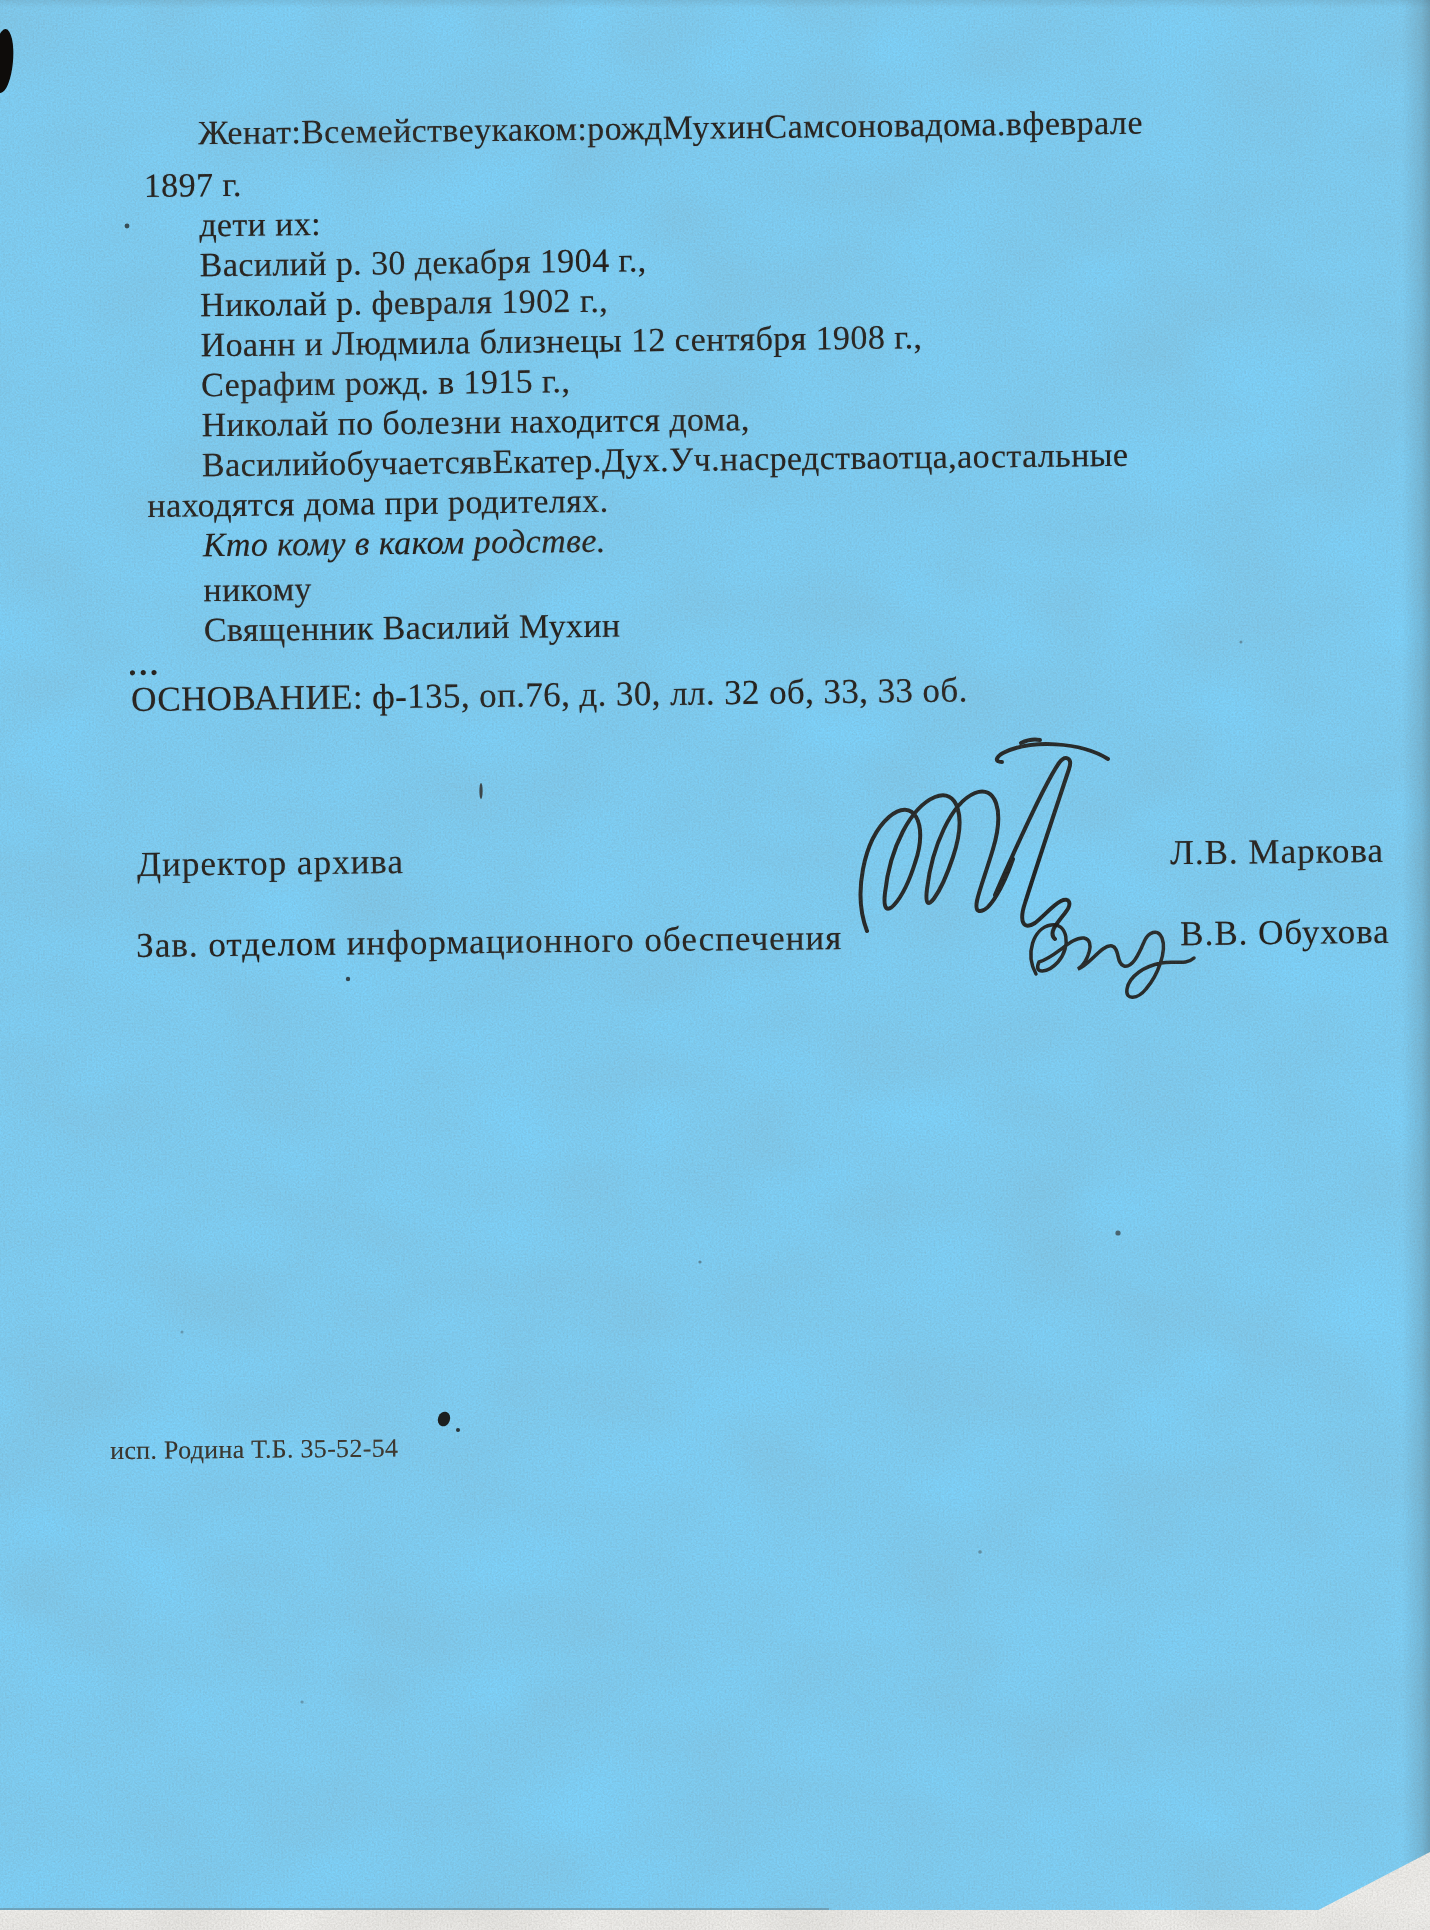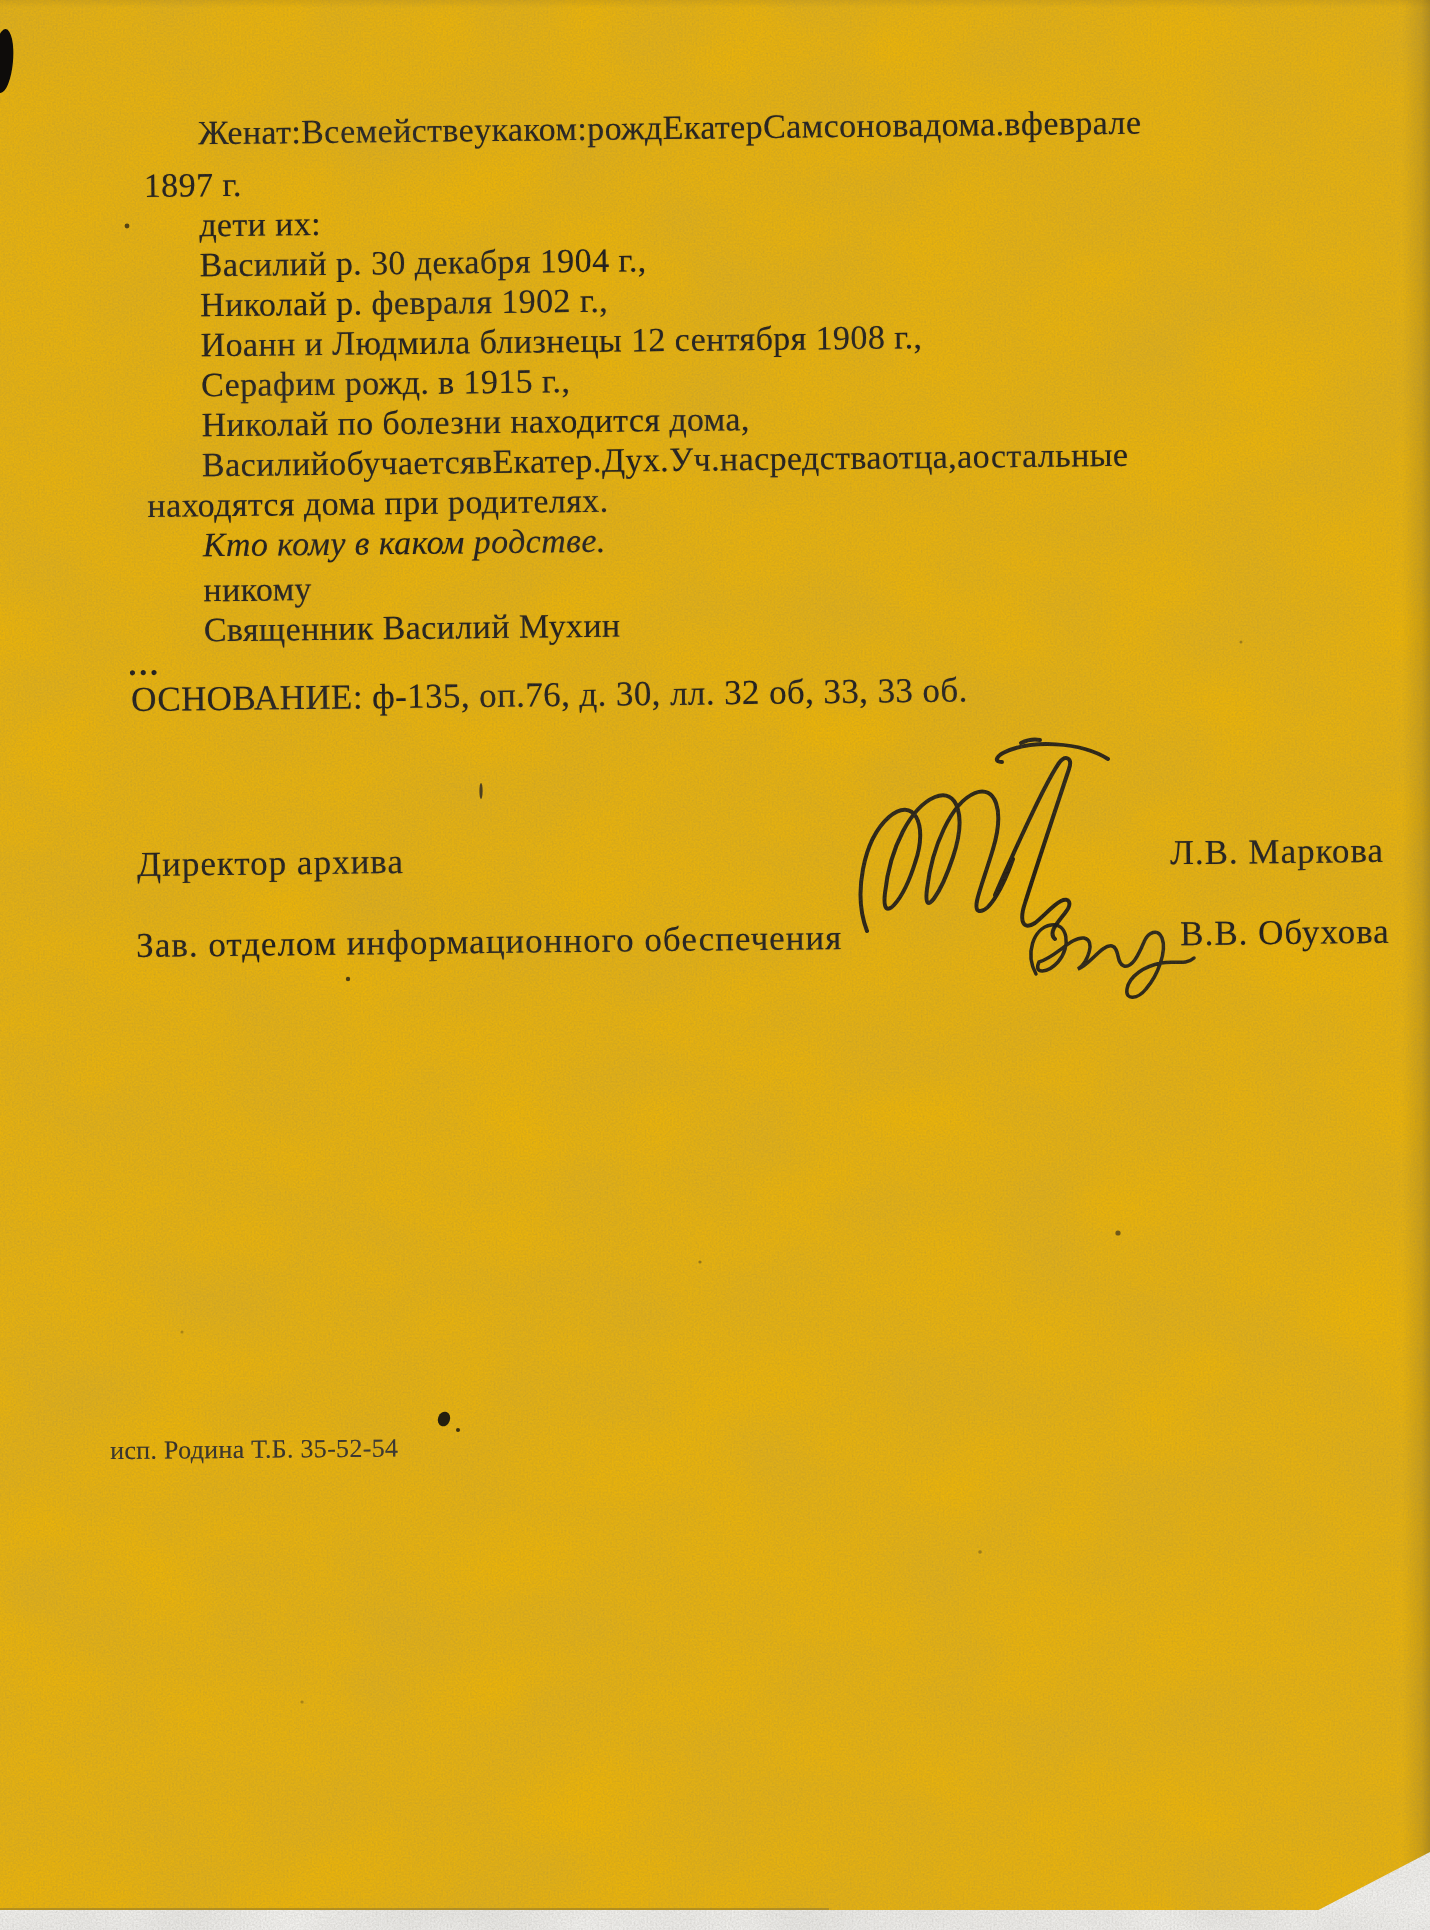--- a/index.html
+++ b/index.html
@@ -38,31 +38,31 @@
   .edge-top{position:absolute;left:0;top:0;width:100%;height:8px;
     background:linear-gradient(to bottom, rgba(50,47,43,0.10), rgba(50,47,43,0));}
   .bottom-strip{position:absolute;left:0;bottom:0;width:100%;height:20px;background:#f2f1ee;}
   .strip-line{position:absolute;left:0;bottom:20px;width:58%;height:2px;background:rgba(70,66,60,0.30);}
   .corner-wedge{position:absolute;right:0;bottom:0;width:150px;height:78px;background:#f2f1ee;
     clip-path:polygon(100% 0, 100% 100%, 0 100%);}
 </style>
 </head>
 <body>
 
-<div class="sheet" style="background: #eab308; color: rgb(29, 26, 23);">
+<div class="sheet" style="background: #7dd3fc; color: rgb(29, 26, 23);">
 
   <div class="textblock body-block">
     <div class="line indent justify">
         <span>Женат:</span>
         <span>В</span>
         <span>семействе</span>
         <span>у</span>
         <span>каком:</span>
         <span>рожд</span>
-        <span>Екатер</span>
+        <span>Мухин</span>
         <span>Самсонова</span>
         <span>дома.</span>
         <span>в</span>
         <span>феврале</span>
       </div>
     <div class="line gap12">1897 г.</div>
     <div class="line indent">дети их:</div>
     <div class="line indent">Василий р. 30 декабря 1904 г.,</div>
     <div class="line indent">Николай р. февраля 1902 г.,</div>
     <div class="line indent">Иоанн и Людмила близнецы 12 сентября 1908 г.,</div>

